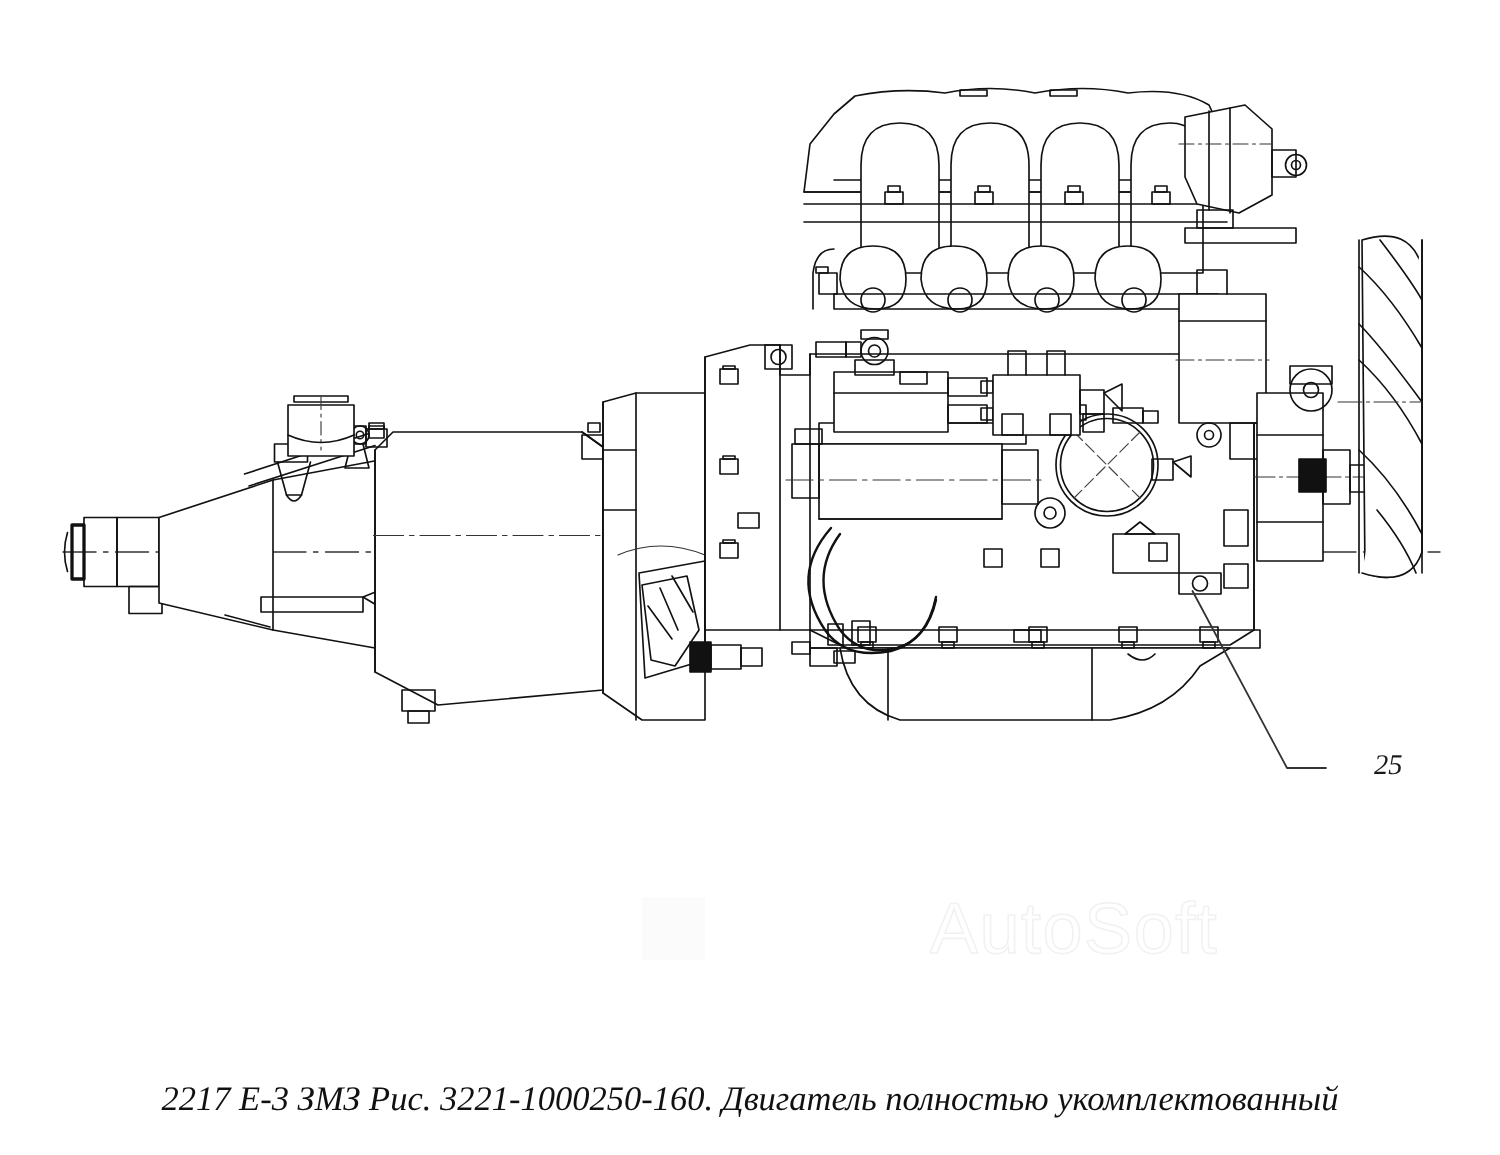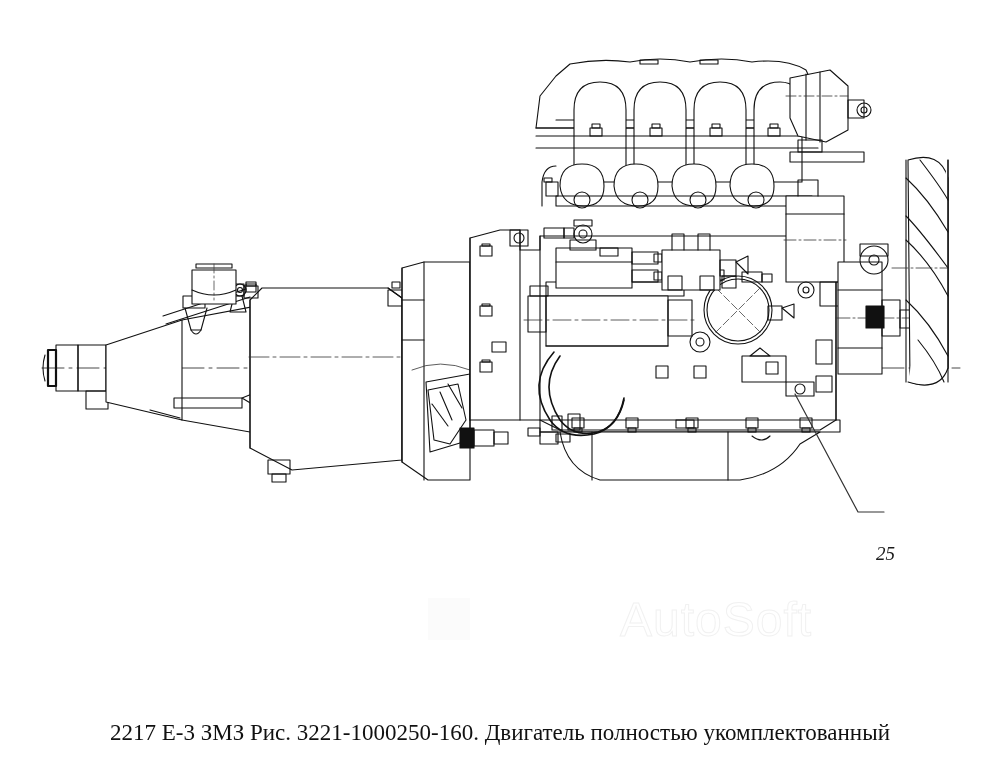--- a/index.html
+++ b/index.html
@@ -55,41 +55,41 @@
     width: 1000px;
     height: 770px;
   }
   #drawing svg {
     display: block;
   }
 
   
   #callout-25 {
     position: absolute;
-    left: 876px;
+    left: 916px;
     top: 500px;
     font-family: "Liberation Serif", serif;
     font-size: 19px;
     font-style: italic;
     color: #1a1a1a;
     white-space: nowrap;
-    margin-top: 43px;
   }
 
   
   #caption {
     position: absolute;
     left: 0;
     top: 720px;
     width: 1000px;
     text-align: center;
     font-family: "Liberation Serif", serif;
     font-size: 23px;
     color: #111111;
     white-space: nowrap;
+    font-style: italic;
   }
 </style>
 </head>
 <body>
 
 <div id="page">
 
   <div id="watermark-block"></div>
   <div id="watermark">AutoSoft</div>
 

